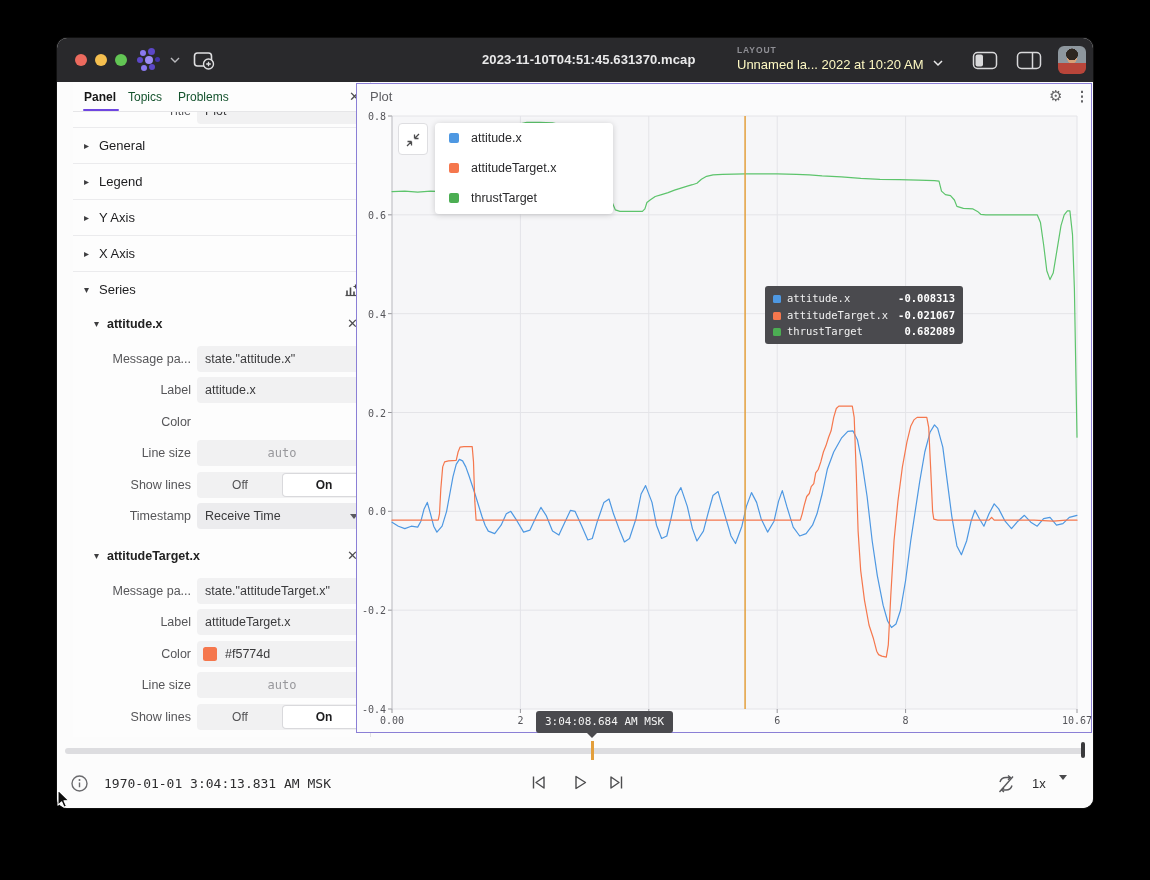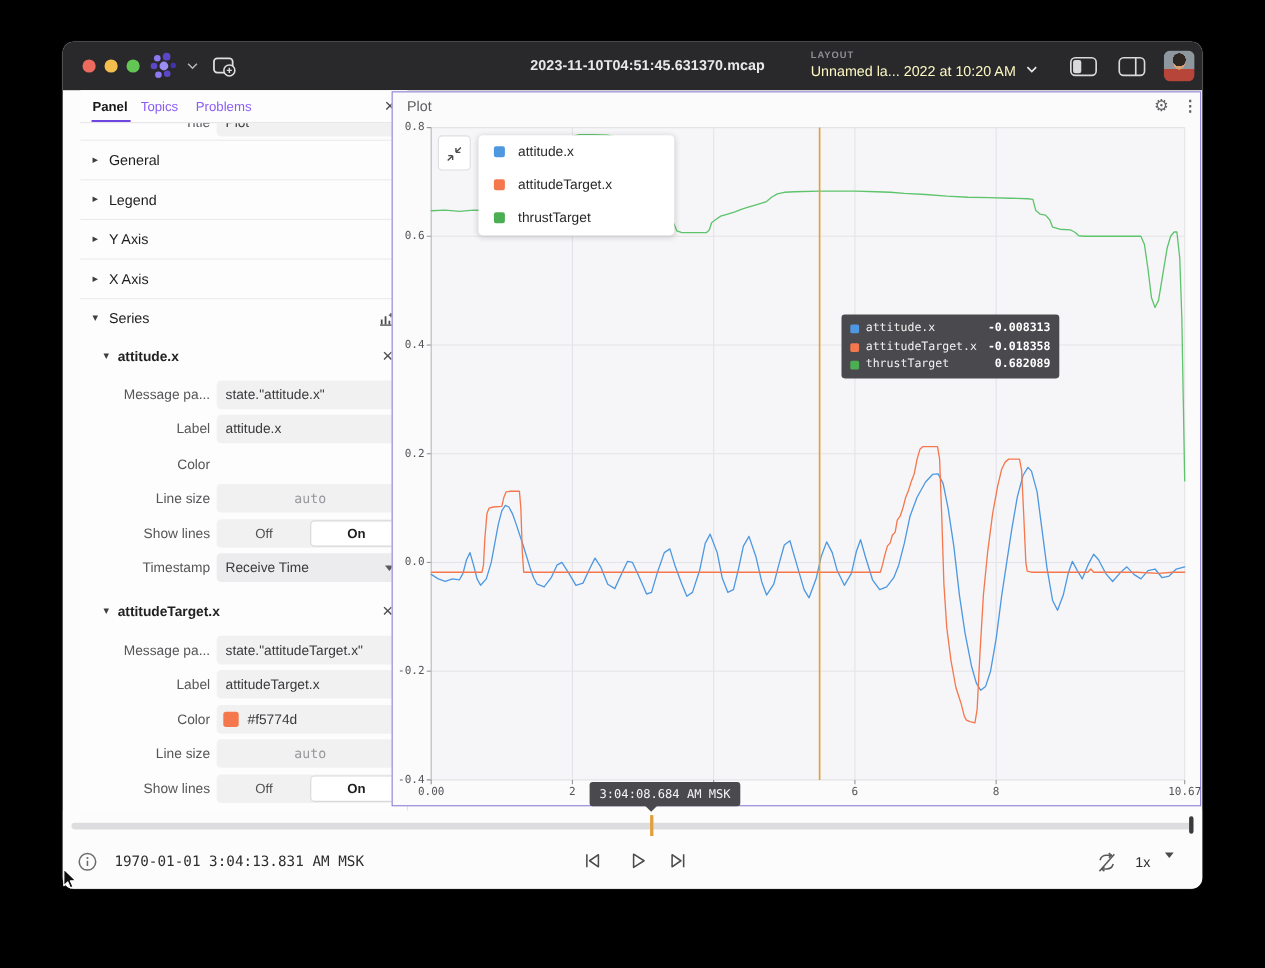--- a/index.html
+++ b/index.html
@@ -27,21 +27,21 @@
   #avatar { position:absolute; left:1001px; top:8px; width:28px; height:28px; border-radius:6px;
     background:
       radial-gradient(circle at 50% 30%, #2e2620 0%, #2e2620 24%, rgba(0,0,0,0) 25%),
       radial-gradient(circle at 50% 44%, #d7a077 0%, #d7a077 23%, rgba(0,0,0,0) 24%),
       linear-gradient(#8e979e 0%, #8e979e 60%, #b8453a 61%);
   }
 
   
   #sidebar { position:absolute; left:16px; top:44px; width:298px; height:655px; background:#fdfdfd; border-right:1px solid #e2e2e4; }
   #tabbar { position:absolute; left:0; top:0; width:100%; height:30px; border-bottom:1px solid #e6e6e8; }
-  .tab { position:absolute; top:0; height:30px; line-height:30px; font-size:12px; color:#8b5cf6; }
+  .tab { position:absolute; top:0; height:30px; line-height:30px; font-size:12px; color:#14532d; }
   .tab.active { color:#161616; font-weight:700; }
   #tab-underline { position:absolute; left:10px; bottom:0; width:36px; height:2.5px; background:#6f46e0; border-radius:2px; }
   #sb-close { position:absolute; right:10px; top:7px; font-size:13px; color:#4d4d4f; }
   #sb-scrollthumb { position:absolute; right:1px; top:34px; width:3px; height:120px; background:#c7c7ca; border-radius:2px; }
 
   #settings { position:absolute; left:0; top:30px; width:100%; height:625px; overflow:hidden; }
   .field-label { position:absolute; left:0; width:118px; height:26px; line-height:26px; text-align:right; font-size:12.5px; color:#565659; white-space:nowrap; overflow:hidden; }
   .field-input { position:absolute; left:124px; width:170px; height:26px; background:#f1f1f2; border-radius:4px; font-size:12.5px; color:#3a3a3c; line-height:26px; padding:0 8px; white-space:nowrap; overflow:hidden; }
   .section-row { position:absolute; left:0; width:100%; height:36px; border-top:1px solid #ebebed; }
   .section-caret { position:absolute; left:11px; top:0; height:36px; line-height:36px; font-size:10px; color:#3e3e40; }
@@ -315,21 +315,21 @@
 
     <div id="hover-tooltip">
       <div class="tt-row">
         <span class="tt-swatch" style="background: rgb(78, 152, 226);"></span>
         <span class="tt-name">attitude.x</span>
         <span class="tt-val">-0.008313</span>
       </div>
       <div class="tt-row">
         <span class="tt-swatch" style="background: rgb(245, 119, 77);"></span>
         <span class="tt-name">attitudeTarget.x</span>
-        <span class="tt-val">-0.018358</span>
+        <span class="tt-val">-0.021067</span>
       </div>
       <div class="tt-row">
         <span class="tt-swatch" style="background: rgb(76, 174, 83);"></span>
         <span class="tt-name">thrustTarget</span>
         <span class="tt-val">0.682089</span>
       </div>
     </div>
   </div>
 
   <div id="scrub-tooltip" class="mono">3:04:08.684 AM MSK</div>

